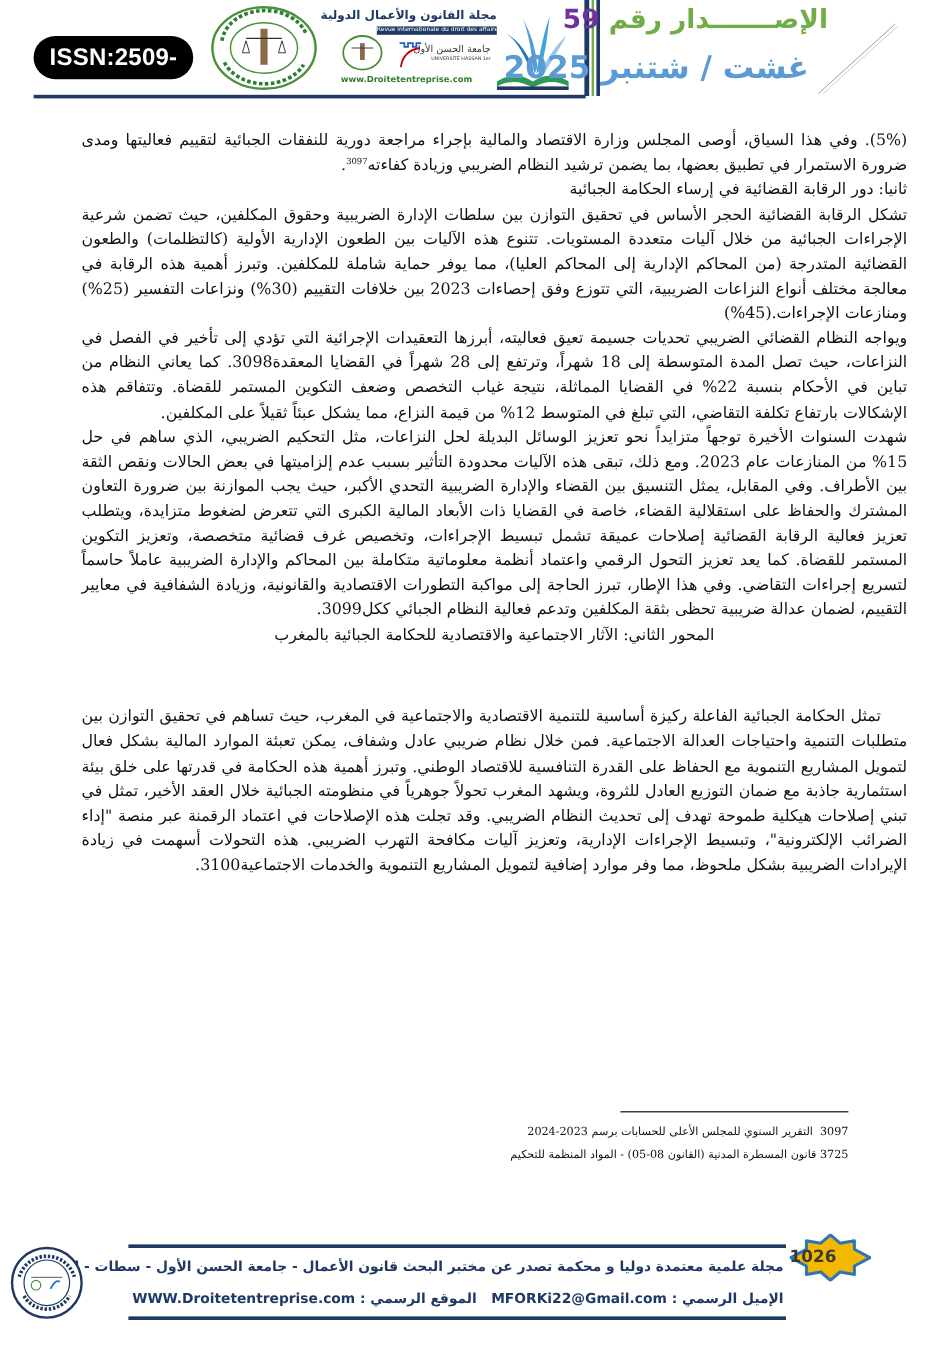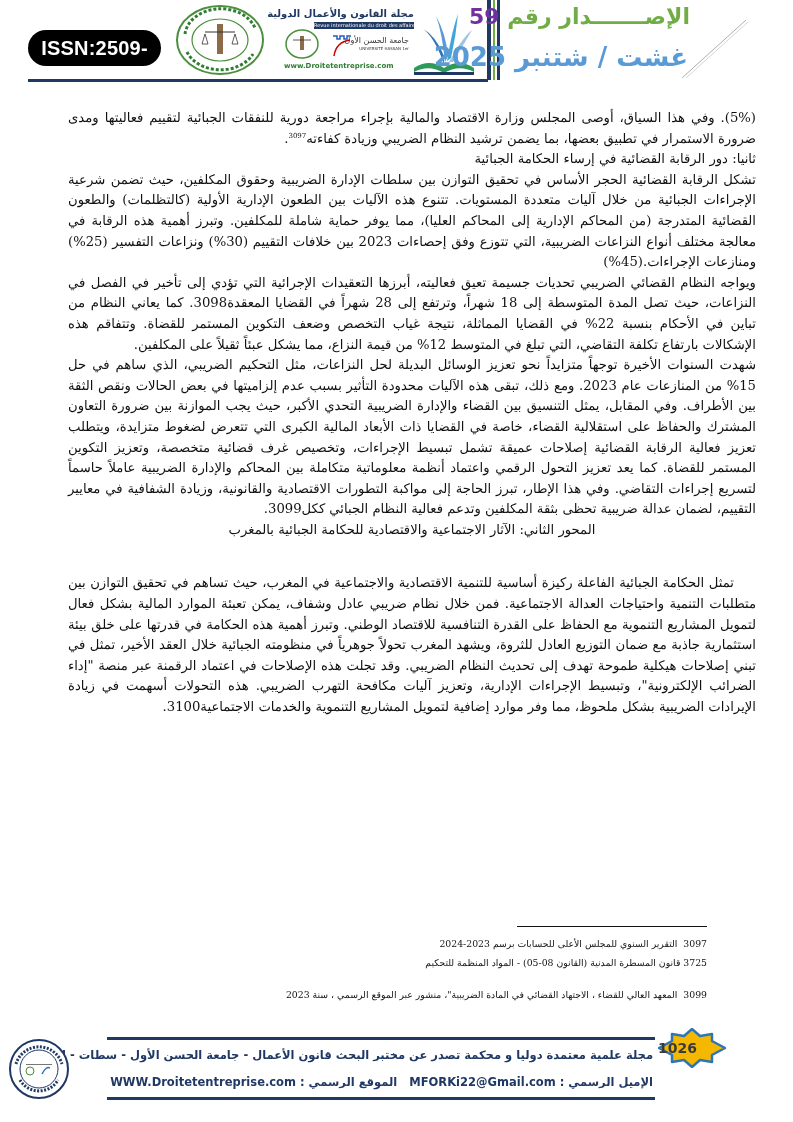--- a/index.html
+++ b/index.html
@@ -18,30 +18,30 @@
   .jl-web { position:absolute; left:2px; top:56px; font-size:7px; color:#2e7d32; font-weight:bold; font-family:"DejaVu Sans", sans-serif; }
   .jl-mini-seal { position:absolute; left:2px; top:22px; width:36px; height:32px; }
   .jl-book { position:absolute; right:0; top:0; width:60px; height:70px; }
   .v-bars { position:absolute; left:487px; top:0; width:14px; height:80px; }
   .vb1 { position:absolute; left:0; top:0; width:4px; height:80px; background:#1f3864; }
   .vb2 { position:absolute; left:6px; top:0; width:2px; height:80px; background:#70ad47; }
   .vb3 { position:absolute; left:10px; top:0; width:3px; height:80px; background:#1f3864; }
   .issue-line { position:absolute; right:103px; top:4px; direction:rtl; font-family:"DejaVu Sans", sans-serif; font-weight:bold; font-size:22px; white-space:nowrap; }
   .issue-label { color:#70ad47; }
   .issue-num { color:#7030a0; }
-  .date-line { position:absolute; right:105px; top:42px; direction:rtl; font-family:"DejaVu Sans", sans-serif; font-weight:bold; font-size:26px; color:#5b9bd5; white-space:nowrap; }
+  .date-line { position:absolute; right:119px; top:42px; direction:rtl; font-family:"DejaVu Sans", sans-serif; font-weight:bold; font-size:26px; color:#5b9bd5; white-space:nowrap; }
   .diag { position:absolute; left:680px; top:18px; width:70px; height:62px; }
   .header-rule { position:absolute; left:28px; top:79px; width:460px; height:3px; background:#1f3864; }
 
   
   .content { position:absolute; left:68px; top:108px; width:688px; direction:rtl; text-align:justify; font-size:13.2px; line-height:20.6px; }
   .content p { margin:0; }
   .content .heading { font-weight:normal; }
   .content .axis-title { font-weight:normal; text-align:center; }
-  .content .indent { text-indent:22px; }
+  .content .indent { text-indent:22px;margin-top:15px; }
   .content sup { font-size:7px; line-height:0; vertical-align:super; }
   .gap { height:33px; }
 
   
   .fn-rule { position:absolute; left:517px; top:926px; width:190px; height:1px; background:#111; }
   .footnotes { position:absolute; right:86px; top:934px; width:620px; direction:rtl; text-align:right; font-size:9.3px; line-height:19px; }
   .footnotes .fn { white-space:nowrap; }
   .footnotes .fn.spaced { margin-top:13px; }
   .fn-link { color:#000; text-decoration:underline; direction:ltr; unicode-bidi:embed; }
 
@@ -129,23 +129,20 @@
 </div>
 
 <div class="fn-rule"></div>
 <div class="footnotes">
   <div class="fn">
     <span>3097</span>&nbsp;&nbsp;<span>التقرير السنوي للمجلس الأعلى للحسابات برسم 2023-2024</span>
   </div>
   <div class="fn">
     <span>3725</span>&nbsp;<span>قانون المسطرة المدنية (القانون 08-05) - المواد المنظمة للتحكيم</span>
   </div>
-  <div class="fn spaced">
-    <span>3099</span>&nbsp;&nbsp;<span>المعهد العالي للقضاء ، الاجتهاد القضائي في المادة الضريبية"، منشور عبر الموقع الرسمي ، سنة 2023</span>
-  </div>
 </div>
 
 <div class="footer-rule-top"></div>
 
 <svg class="page-badge" viewBox="0 0 68 40">
   <polygon points="34,1 42,8 54,6 54,13 67,20 54,27 54,34 42,32 34,39 26,32 14,34 14,27 1,20 14,13 14,6 26,8" fill="#f5b800" stroke="#2e75b6" stroke-width="2.5" stroke-linejoin="round"></polygon>
 </svg>
 <div class="page-num">1026</div>
 
 <div class="footer-line1">مجلة علمية معتمدة  دوليا و محكمة تصدر عن مختبر البحث قانون الأعمال - جامعة الحسن الأول - سطات - المغرب</div>

